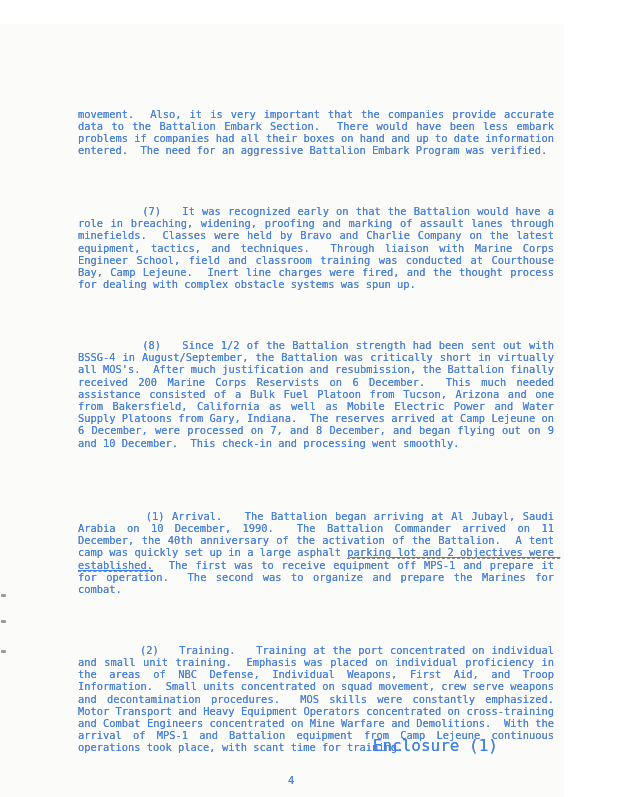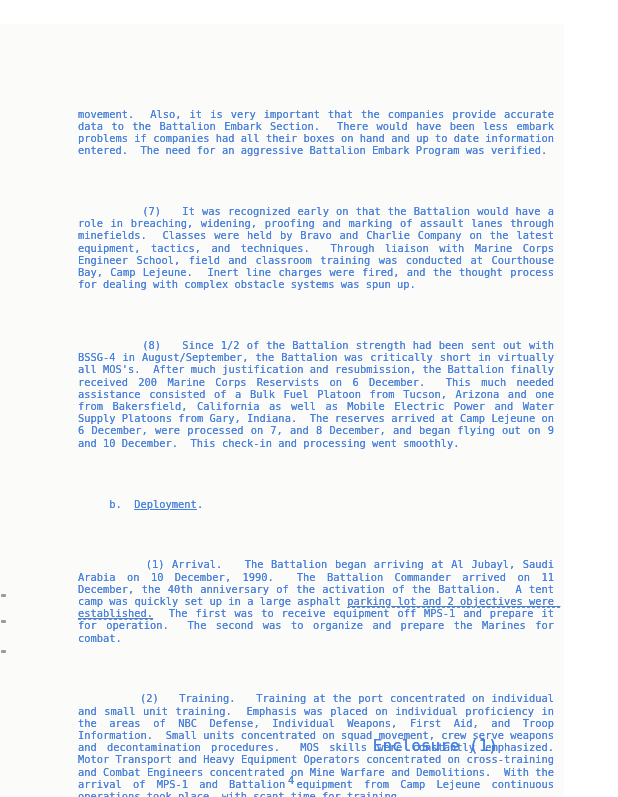--- a/index.html
+++ b/index.html
@@ -68,21 +68,20 @@
 <div class="page">
 
   <div class="textcol">
 
     <p class="para"><span>movement.  Also, it is very important that the companies provide accurate data to the Battalion Embark Section.  There would have been less embark problems if companies had all their boxes on hand and up to date information entered.  The need for an aggressive Battalion Embark Program was verified.</span></p>
 
     <p class="para"><span>         (7)   It was recognized early on that the Battalion would have a role in breaching, widening, proofing and marking of assault lanes through minefields.  Classes were held by Bravo and Charlie Company on the latest equipment, tactics, and techniques.  Through liaison with Marine Corps Engineer School, field and classroom training was conducted at Courthouse Bay, Camp Lejeune.  Inert line charges were fired, and the thought process for dealing with complex obstacle systems was spun up.</span></p>
 
     <p class="para"><span>         (8)   Since 1/2 of the Battalion strength had been sent out with BSSG-4 in August/September, the Battalion was critically short in virtually all MOS's.  After much justification and resubmission, the Battalion finally received 200 Marine Corps Reservists on 6 December.  This much needed assistance consisted of a Bulk Fuel Platoon from Tucson, Arizona and one from Bakersfield, California as well as Mobile Electric Power and Water Supply Platoons from Gary, Indiana.  The reserves arrived at Camp Lejeune on 6 December, were processed on 7, and 8 December, and began flying out on 9 and 10 December.  This check-in and processing went smoothly.</span></p>
 
-    <p class="heading-line"><span>     b.  </span><span class="u-solid">Deployment</span><span>.</span></p>
 
     <p class="para"><span>         (1) Arrival.   The Battalion began arriving at Al Jubayl, Saudi Arabia on 10 December, 1990.  The Battalion Commander arrived on 11 December, the 40th anniversary of the activation of the Battalion.  A tent camp was quickly set up in a large asphalt </span><span class="hand-underline">parking lot and 2 objectives were established.</span><span>  </span><span class="hand-underline2">The first was to</span><span> receive equipment off MPS-1 and prepare it for operation.  The second was to organize and prepare the Marines for combat.</span></p>
 
     <p class="para"><span>         (2)   Training.   Training at the port concentrated on individual and small unit training.  Emphasis was placed on individual proficiency in the areas of NBC Defense, Individual Weapons, First Aid, and Troop Information.  Small units concentrated on squad movement, crew serve weapons and decontamination procedures.  MOS skills were constantly emphasized.  Motor Transport and Heavy Equipment Operators concentrated on cross-training and Combat Engineers concentrated on Mine Warfare and Demolitions.  With the arrival of MPS-1 and Battalion equipment from Camp Lejeune continuous operations took place, with scant time for training.</span></p>
 
     
 
   </div>
 
   <div class="footer-page-number">4</div>

